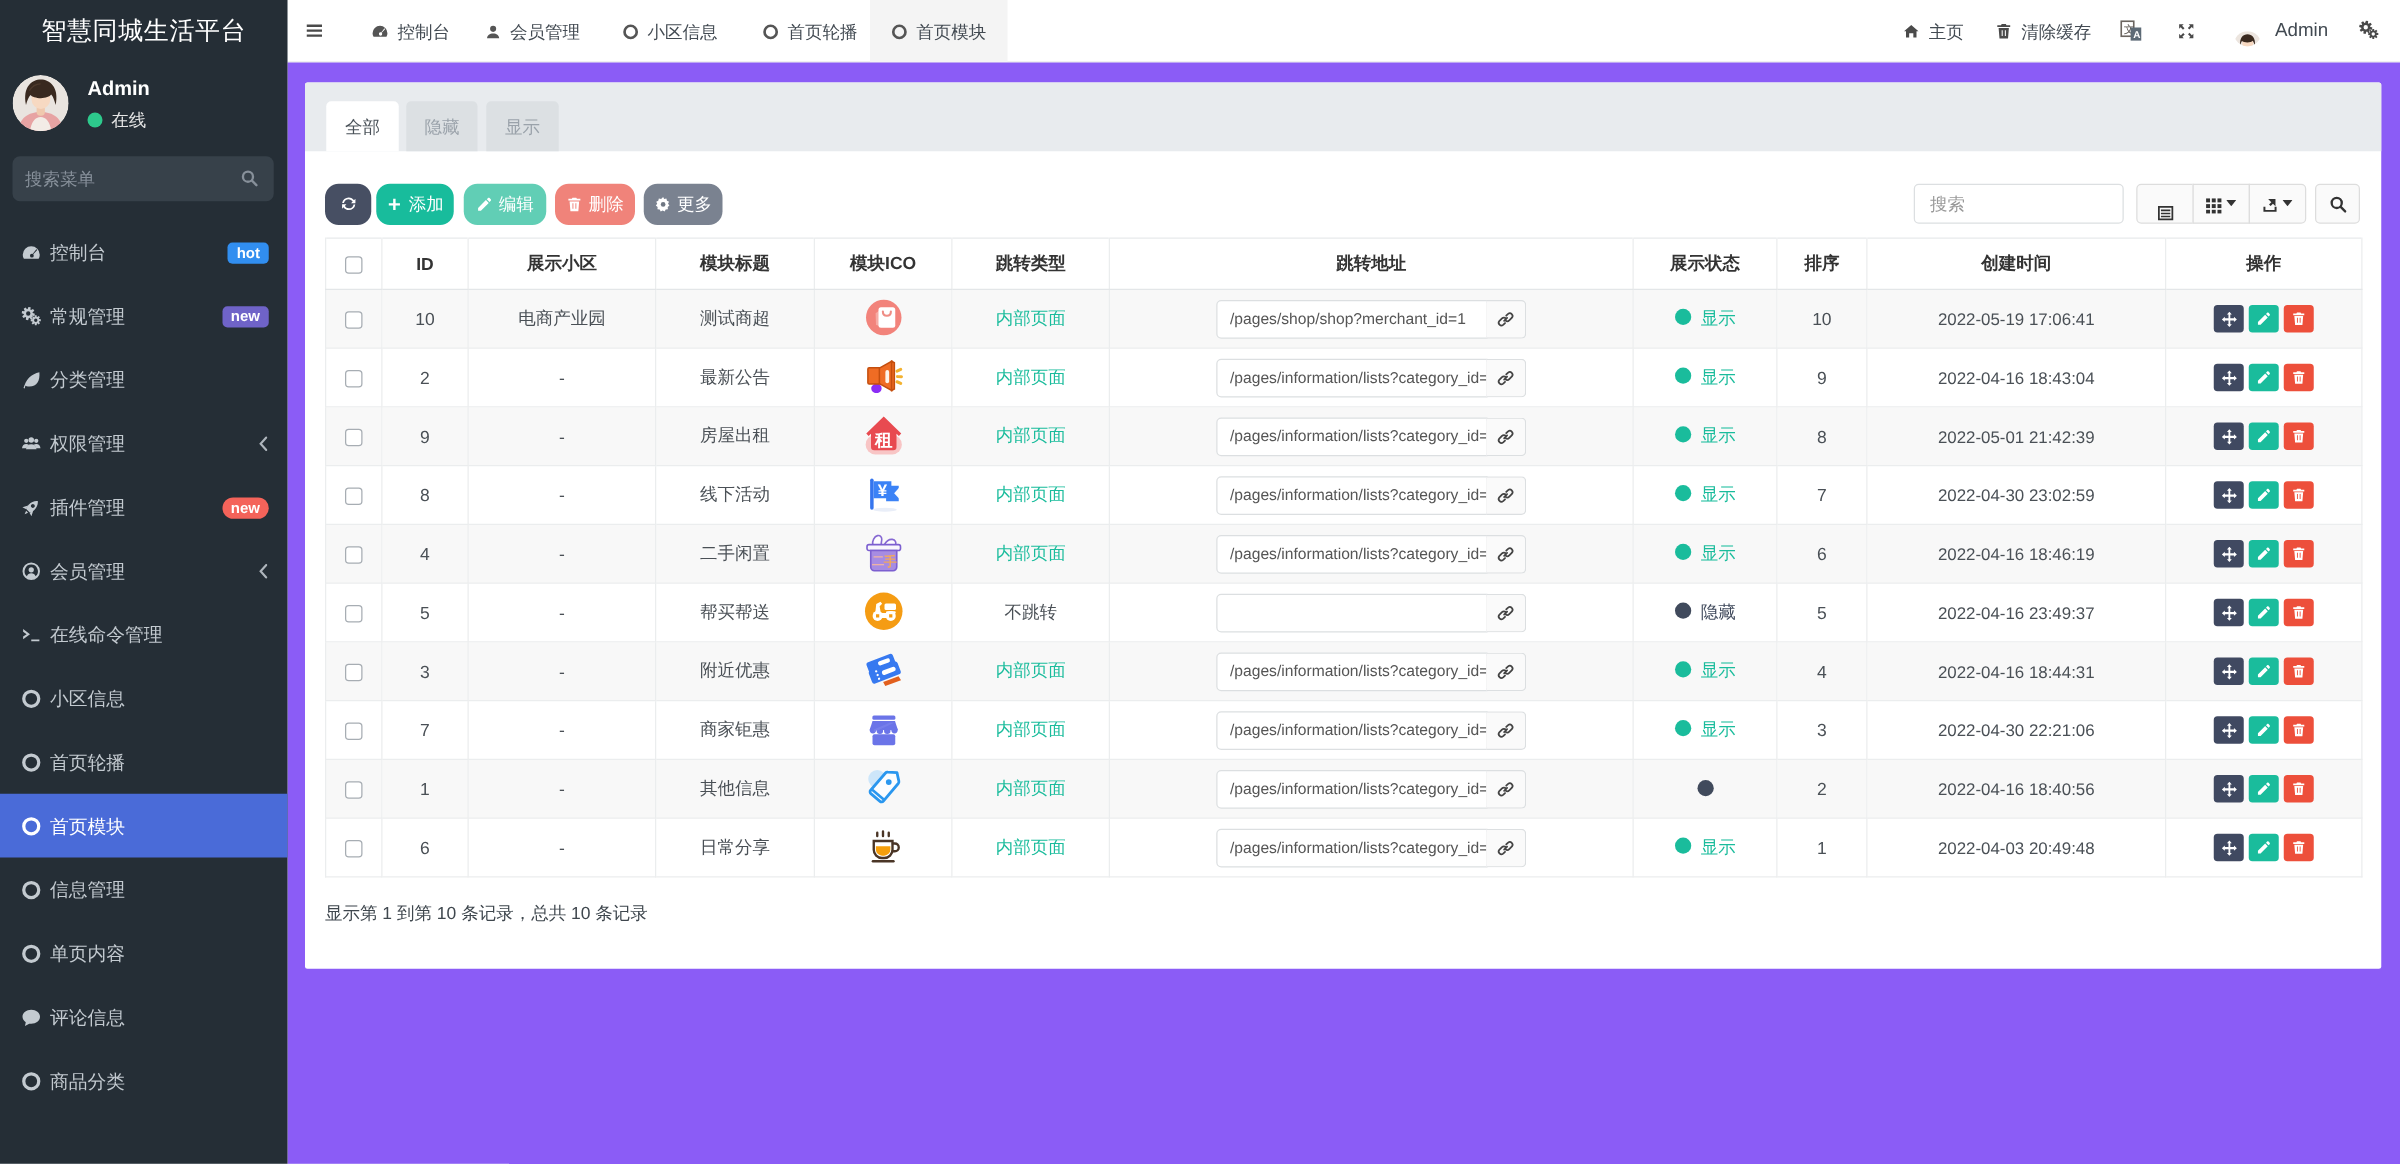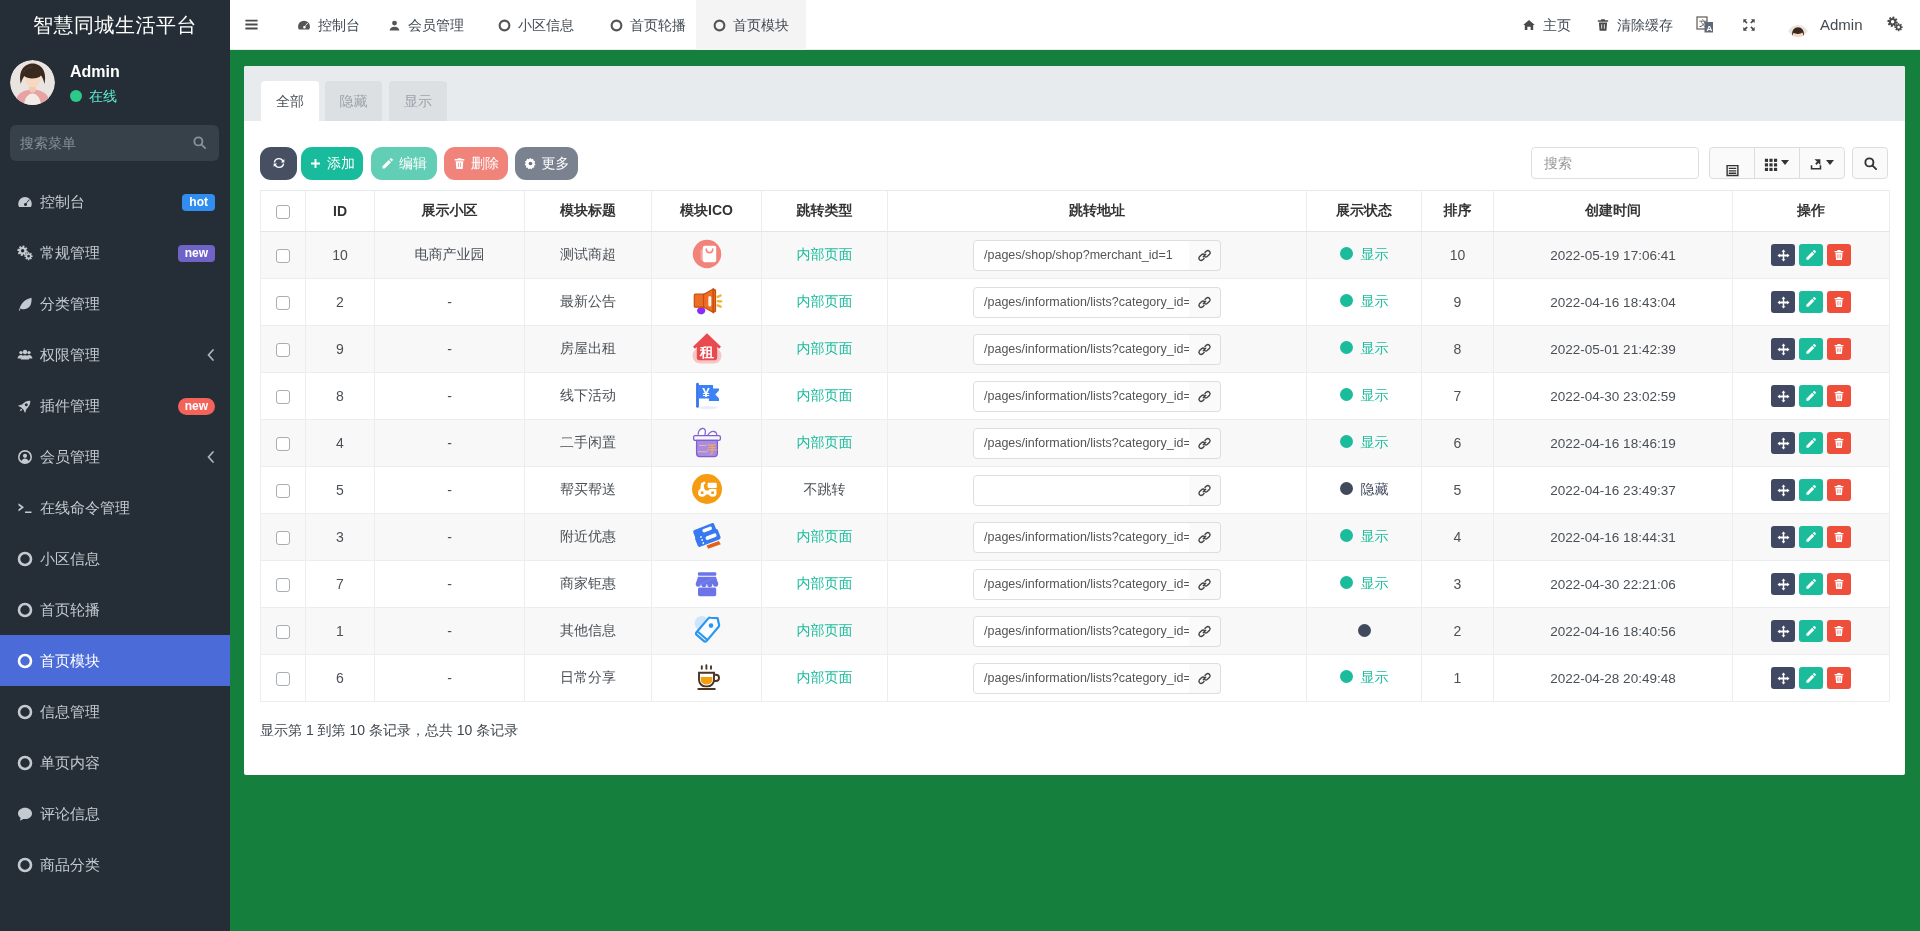--- a/index.html
+++ b/index.html
@@ -4,41 +4,41 @@
 <title>智慧同城生活平台</title>
 <style>
 * { margin:0; padding:0; box-sizing:border-box; }
 html,body { width:1920px; height:931px; overflow:hidden; font-family:"Liberation Sans",sans-serif; background:#edf1f5; }
 
 #sidebar { position:absolute; left:0; top:0; width:230px; height:931px; background:#252e36; z-index:5; }
 #sidebar .brand { height:50px; line-height:50px; text-align:center; color:#fff; font-size:20px; letter-spacing:0.5px; }
 .uinfo { position:absolute; left:0; top:60px; width:230px; height:46px; }
 .uinfo .ava { position:absolute; left:10px; top:0; width:45px; height:45px; border-radius:50%; overflow:hidden; }
 .uinfo .nm { position:absolute; left:70px; top:3px; color:#fff; font-size:16px; font-weight:bold; }
-.uinfo .onl { position:absolute; left:70px; top:28px; color:#5eead4; font-size:14px; }
+.uinfo .onl { position:absolute; left:70px; top:28px; color:#e5e5e5; font-size:14px; }
 .uinfo .onl i { display:inline-block; width:12px; height:12px; border-radius:50%; background:#2dc98c; margin-right:7px; vertical-align:-1px; }
 .sbox { position:absolute; left:10px; top:125px; width:209px; height:36px; background:#37414a; border-radius:6px; color:#87909a; font-size:14px; line-height:36px; padding-left:10px; }
 .sbox svg { position:absolute; right:12px; top:10px; }
 #menu { position:absolute; left:0; top:176px; width:230px; }
 .mi-item { position:relative; height:51px; color:#c3cad0; font-size:15px; }
 .mi-item .ic { position:absolute; left:17px; top:50%; margin-top:-8px; width:16px; height:16px; }
 .mi-item .tx { position:absolute; left:40px; top:50%; margin-top:-9px; }
 .mi-item.act { background:#4a6bd8; color:#fff; }
 .badge { position:absolute; right:15px; top:50%; margin-top:-8px; height:17px; line-height:17px; padding:0 7px; font-size:12px; font-weight:bold; color:#fff; border-radius:4px; }
 .b-hot { background:#318ef0; }
 .b-new1 { background:#6f63c8; }
 .b-new2 { background:#f4635a; border-radius:9px; }
 .chev { position:absolute; right:16px; top:50%; margin-top:-6px; width:7px; height:12px; }
 
 #navbar { position:absolute; left:230px; top:0; width:1690px; height:50px; background:#fff; border-bottom:1px solid #ececec; }
 .nv { position:absolute; top:0; height:50px; line-height:50px; color:#424a52; font-size:14px; white-space:nowrap; }
 .nv svg { vertical-align:-2px; margin-right:7px; }
 .nv.active { background:#f4f4f4; }
 
-#content { position:absolute; left:230px; top:50px; width:1690px; height:881px; background:#15803d; }
+#content { position:absolute; left:230px; top:50px; width:1690px; height:881px; background:#8b5cf6; }
 #panel { position:absolute; left:14px; top:16px; width:1661px; height:709px; background:#fff; border-radius:2px; }
 #phead { position:absolute; left:0; top:0; width:100%; height:55px; background:#e8ebee; border-radius:2px 2px 0 0; }
 .tab { position:absolute; top:15px; height:40px; line-height:40px; text-align:center; font-size:14px; border-radius:4px 4px 0 0; }
 .tab.on { background:#fff; color:#4a5259; }
 .tab.off { background:#dce0e3; color:#9aa2aa; }
 
 .btn { position:absolute; top:81px; height:33px; line-height:33px; color:#fff; font-size:14px; text-align:center; border-radius:11px; }
 .btn svg { vertical-align:-2px; margin-right:5px; }
 
 .srch { position:absolute; top:81px; left:1265px; width:168px; height:32px; background:#fff; border:1px solid #dcdfe1; border-radius:4px; color:#999; font-size:14px; line-height:30px; padding-left:12px;margin-left:22px; }
@@ -849,21 +849,21 @@
             <td>
               <div class="ig">
                 <div class="inp">/pages/information/lists?category_id=6</div>
                 <div class="lb"><svg width="15" height="15" color="#444">
                     <use href="#i-link"></use>
                   </svg></div>
               </div>
             </td>
             <td><span class="st on"><i></i>显示</span></td>
             <td>1</td>
-            <td class="dt">2022-04-28 20:49:48</td>
+            <td class="dt">2022-04-03 20:49:48</td>
             <td>
               <div class="acts">
                 <span class="ab mv">
                   <svg width="13" height="13" color="#fff">
                     <use href="#i-move"></use>
                   </svg>
                 </span>
                 <span class="ab ed">
                   <svg width="12" height="12" color="#fff">
                     <use href="#i-pencil"></use>

